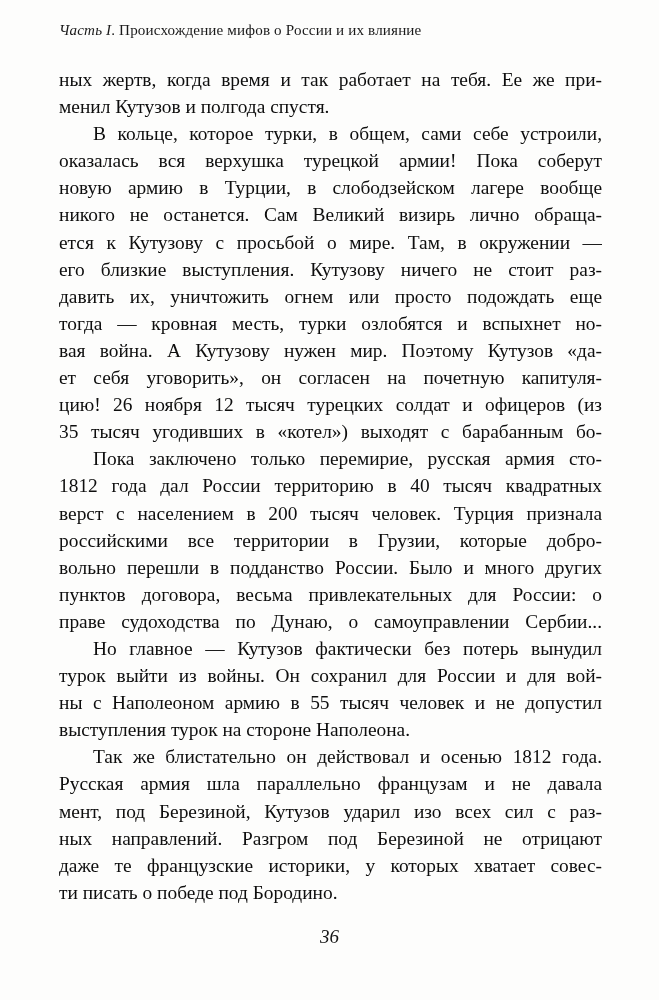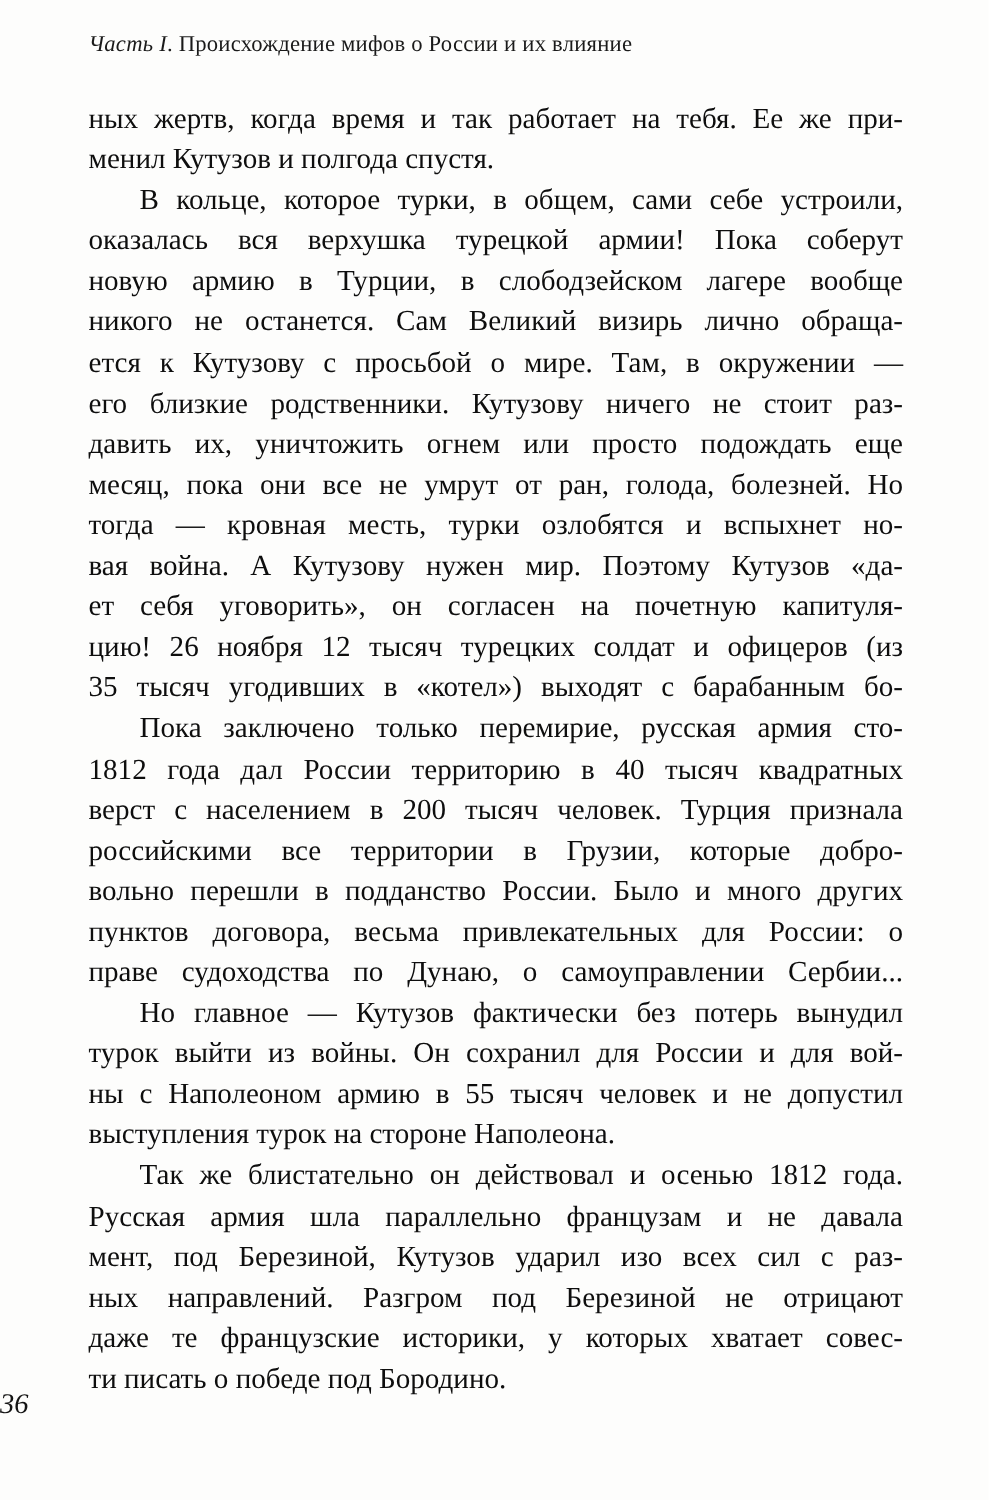--- a/index.html
+++ b/index.html
@@ -73,21 +73,21 @@
   .line.indent {
     text-indent: 34px;
   }
 
   
   .folio {
     position: absolute;
     left: 0;
     top: 926px;
     width: 659px;
-    text-align: left;
+    text-align: center;
     font-size: 19px;
     font-style: italic;
     color: #141414;
   }
 </style>
 </head>
 <body>
 
 <div class="page">
 
@@ -101,23 +101,22 @@
       <span class="line justified">ных жертв, когда время и так работает на тебя. Ее же при-</span>
       <span class="line flush">менил Кутузов и полгода спустя.</span>
     </div>
 
     <div class="lines">
       <span class="line justified indent">В кольце, которое турки, в общем, сами себе устроили,</span>
       <span class="line justified">оказалась вся верхушка турецкой армии! Пока соберут</span>
       <span class="line justified">новую армию в Турции, в слободзейском лагере вообще</span>
       <span class="line justified">никого не останется. Сам Великий визирь лично обраща-</span>
       <span class="line justified">ется к Кутузову с просьбой о мире. Там, в окружении —</span>
-      <span class="line justified">его близкие родственники. Кутузову ничего не стоит раз-</span>
+      <span class="line justified">его близкие выступления. Кутузову ничего не стоит раз-</span>
       <span class="line justified">давить их, уничтожить огнем или просто подождать еще</span>
-      <span class="line justified">месяц, пока они все не умрут от ран, голода, болезней. Но</span>
       <span class="line justified">тогда — кровная месть, турки озлобятся и вспыхнет но-</span>
       <span class="line justified">вая война. А Кутузову нужен мир. Поэтому Кутузов «да-</span>
       <span class="line justified">ет себя уговорить», он согласен на почетную капитуля-</span>
       <span class="line justified">цию! 26 ноября 12 тысяч турецких солдат и офицеров (из</span>
       <span class="line justified">35 тысяч угодивших в «котел») выходят с барабанным бо-</span>
     </div>
 
     <div class="lines">
       <span class="line justified indent">Пока заключено только перемирие, русская армия сто-</span>
       <span class="line justified">1812 года дал России территорию в 40 тысяч квадратных</span>

